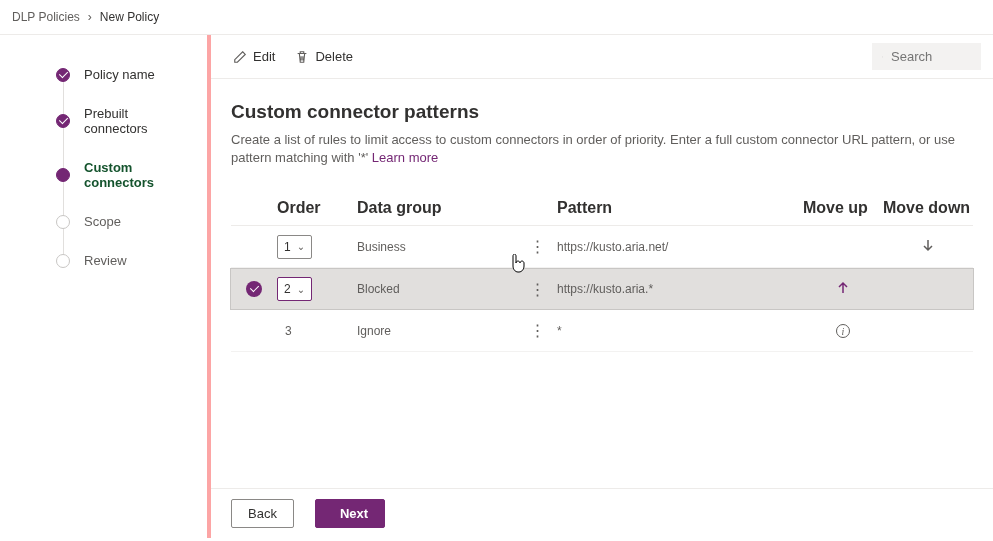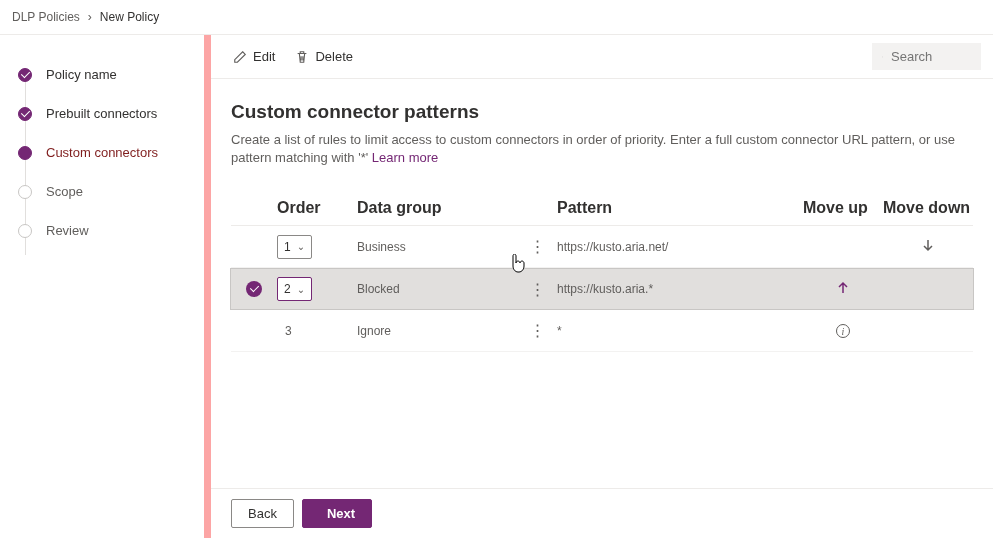--- a/index.html
+++ b/index.html
@@ -28,39 +28,40 @@
     .breadcrumb-current {
       color: #323130;
     }
     .layout {
       display: flex;
       height: calc(100% - 38px);
     }
     .side-nav {
       width: 228px;
       padding: 20px 8px 20px 12px;
-      border-right: 7px solid #fca5a5;
+      border-right: 4px solid #fca5a5;
       position: relative;
+      margin-left: 38px;
     }
     .step-item {
       display: flex;
       align-items: center;
       gap: 14px;
       padding: 12px 6px;
       font-size: 13px;
       color: #605e5c;
       cursor: pointer;
       position: relative;
     }
     .step-item.done {
       color: #323130;
     }
     .step-item.current {
-      color: #7f1d1d;
-      font-weight: 400;
+      color: #14532d;
+      font-weight: 700;
     }
     .step-circle {
       width: 14px;
       height: 14px;
       border-radius: 50%;
       border: 1px solid #c8c6c4;
       background: #fff;
       display: flex;
       align-items: center;
       justify-content: center;
@@ -251,21 +252,21 @@
       color: #605e5c;
     }
     .move-cell {
       text-align: center;
     }
     .footer-bar {
       display: flex;
       align-items: center;
       padding: 10px 20px;
       border-top: 1px solid #edebe9;
-      gap: 8px;
+      gap: 21px;
     }
     .btn {
       padding: 6px 16px;
       font-size: 13px;
       border: 1px solid #8a8886;
       background: #fff;
       color: #323130;
       cursor: pointer;
       border-radius: 2px;
     }

